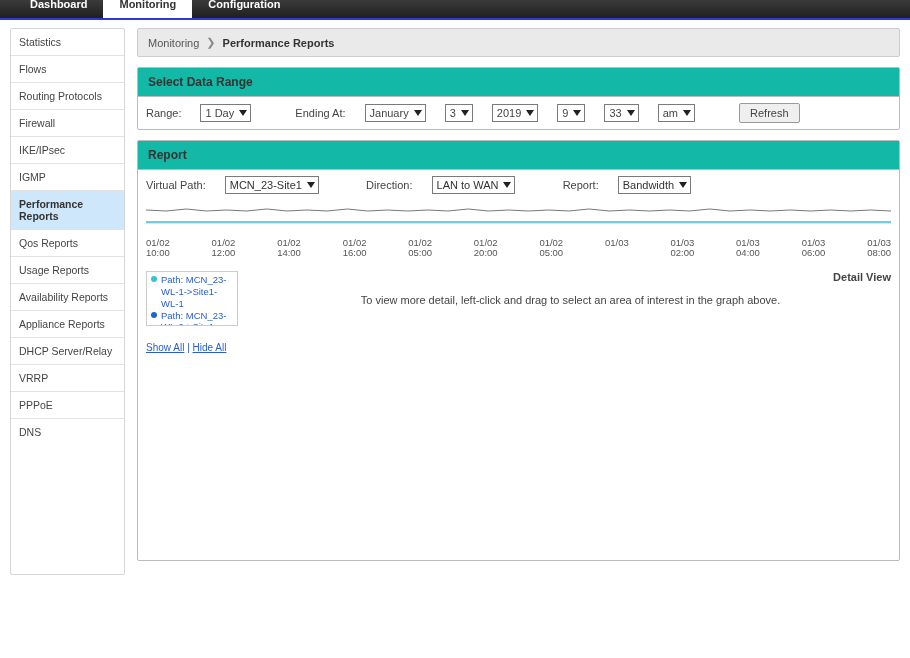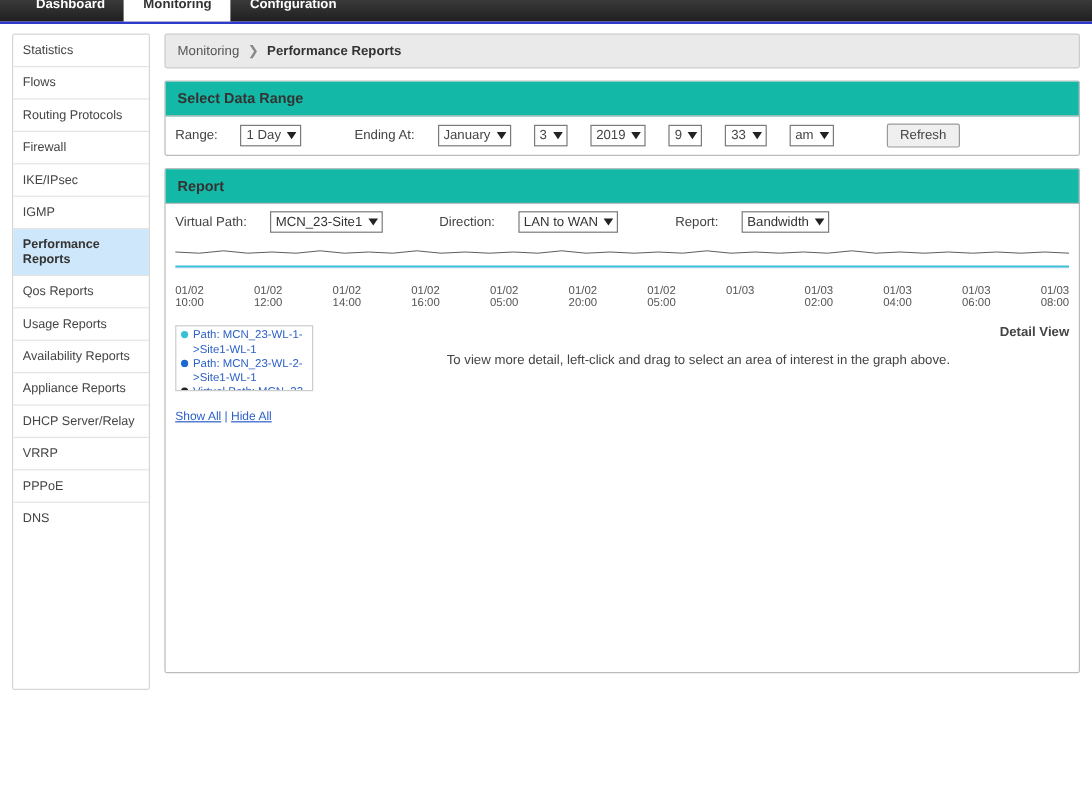--- a/index.html
+++ b/index.html
@@ -129,21 +129,21 @@
   .xaxis {
     display: flex;
     justify-content: space-between;
     margin: 4px 0 6px;
     font-size: 9.5px;
     color: #555;
   }
   .xaxis .tick { line-height: 1.1; text-align: left; }
   .legend-block {
     border: 1px solid #ccc;
-    width: 115px;
+    width: 92px;
     height: 55px;
     overflow-y: scroll;
     font-size: 9.5px;
     color: #2a5fc7;
     padding: 2px 4px;
     line-height: 1.25;
   }
   .legend-block .lrow { display: flex; align-items: flex-start; gap: 4px; margin-bottom: 0; }
   .legend-block .dot { width: 6px; height: 6px; border-radius: 50%; margin-top: 2px; flex-shrink: 0; }
   .showhide { font-size: 10px; color: #2a5fc7; margin-top: 16px; }

